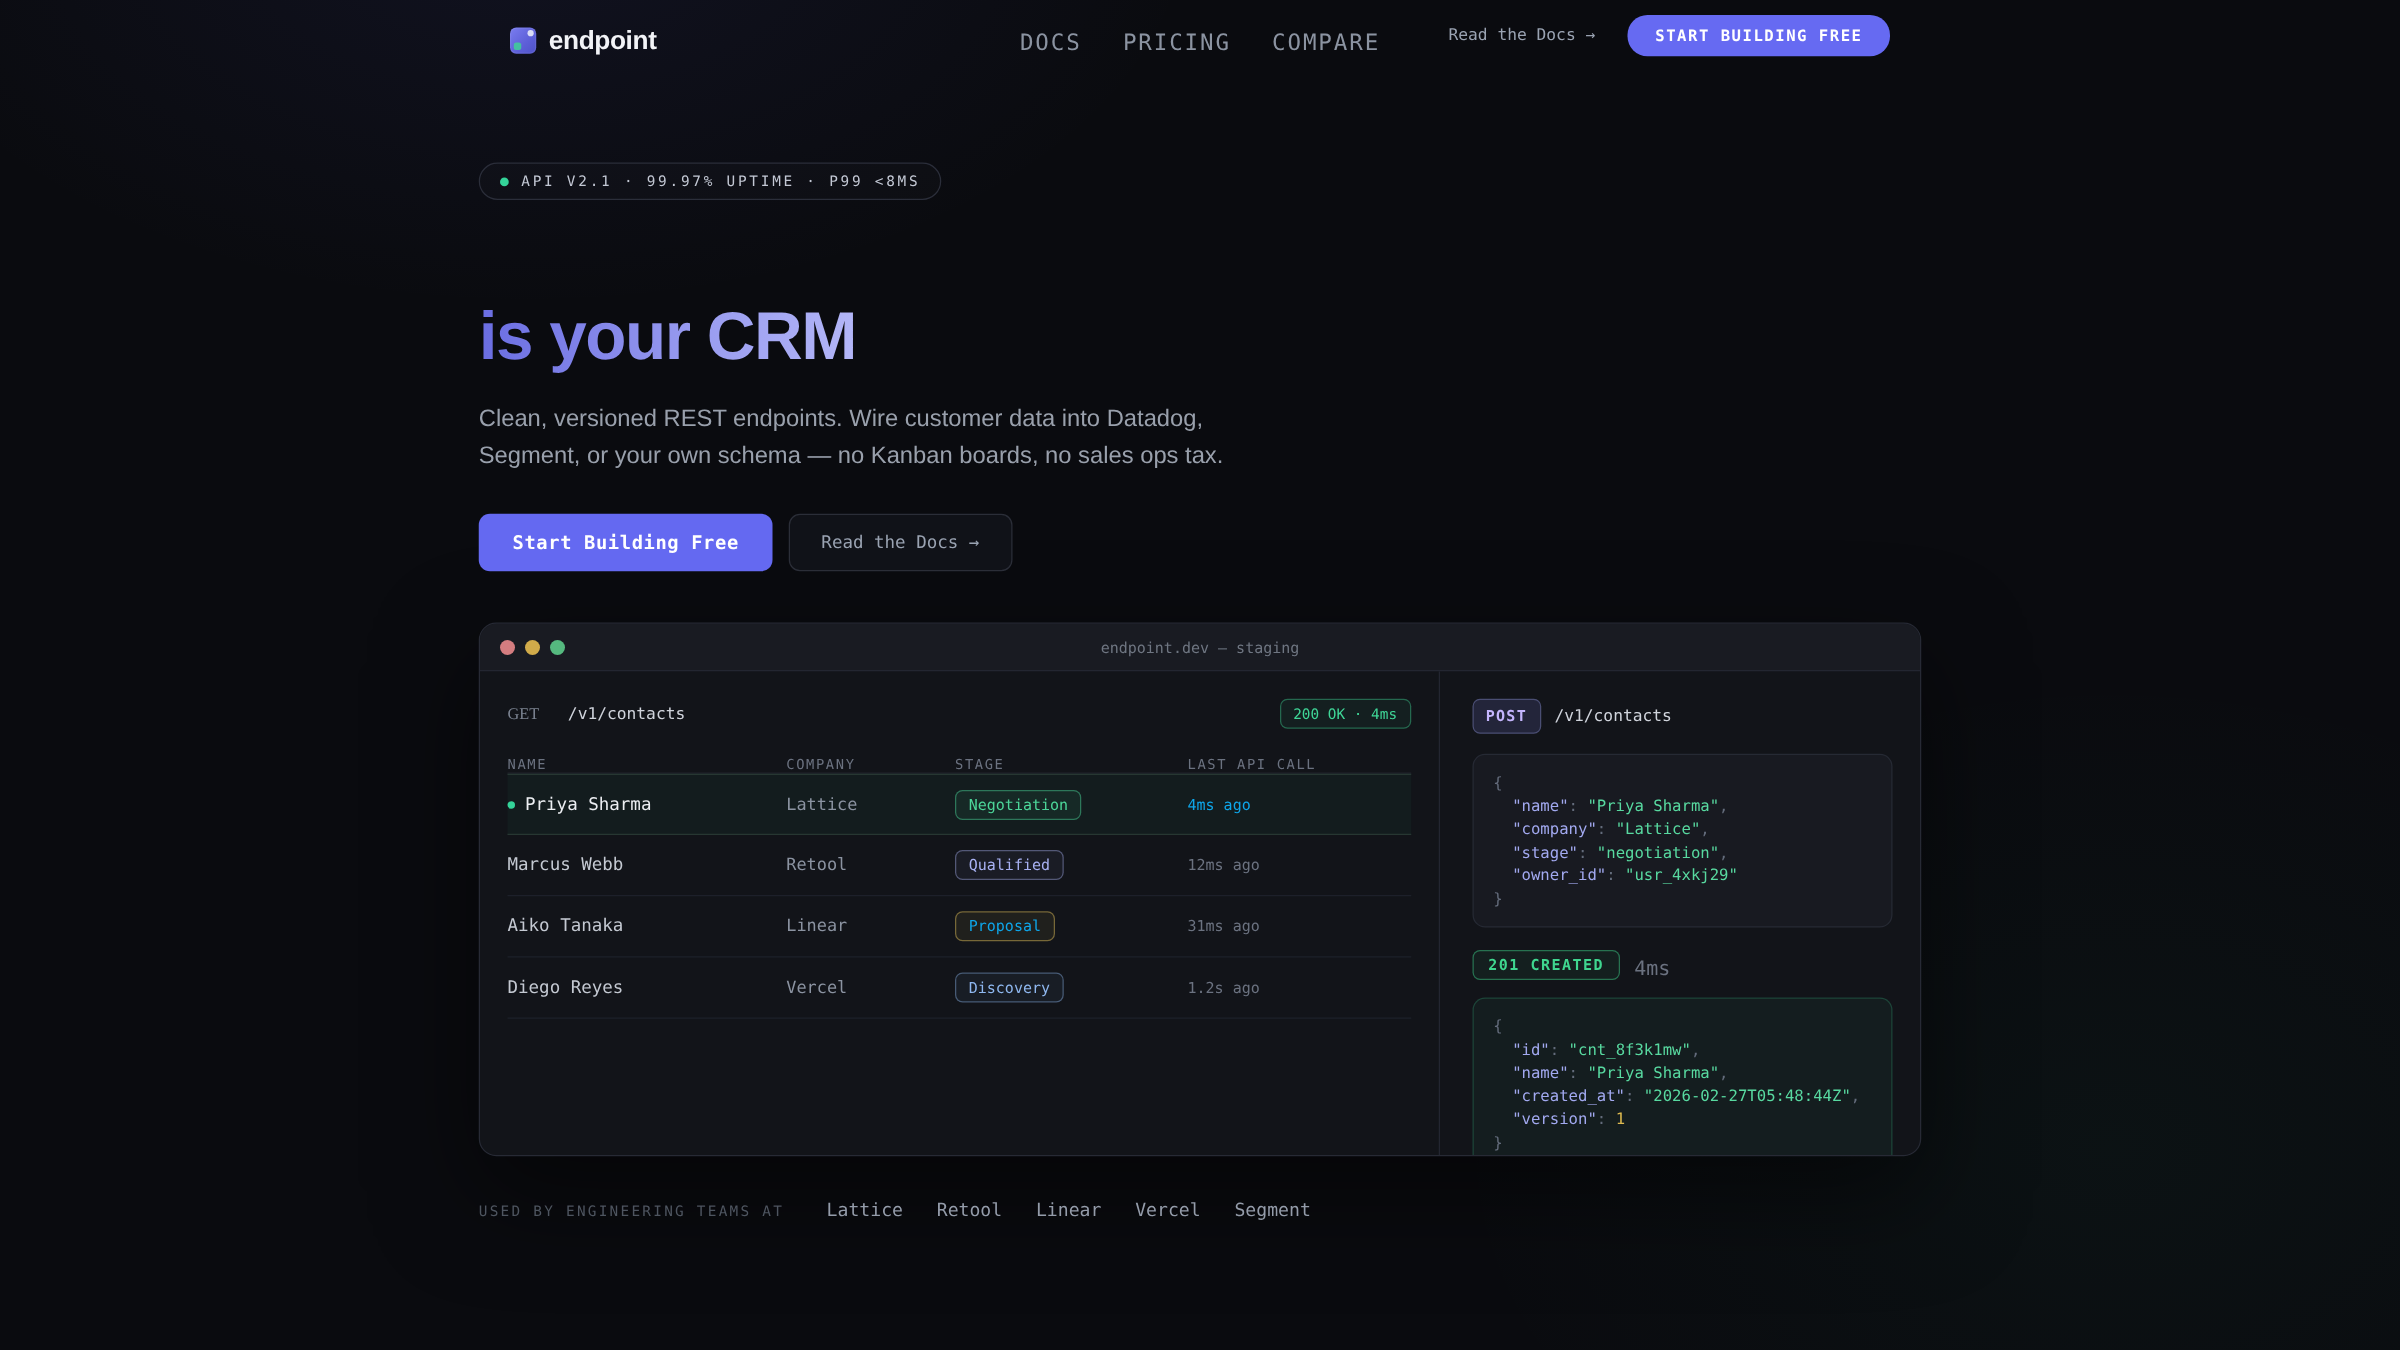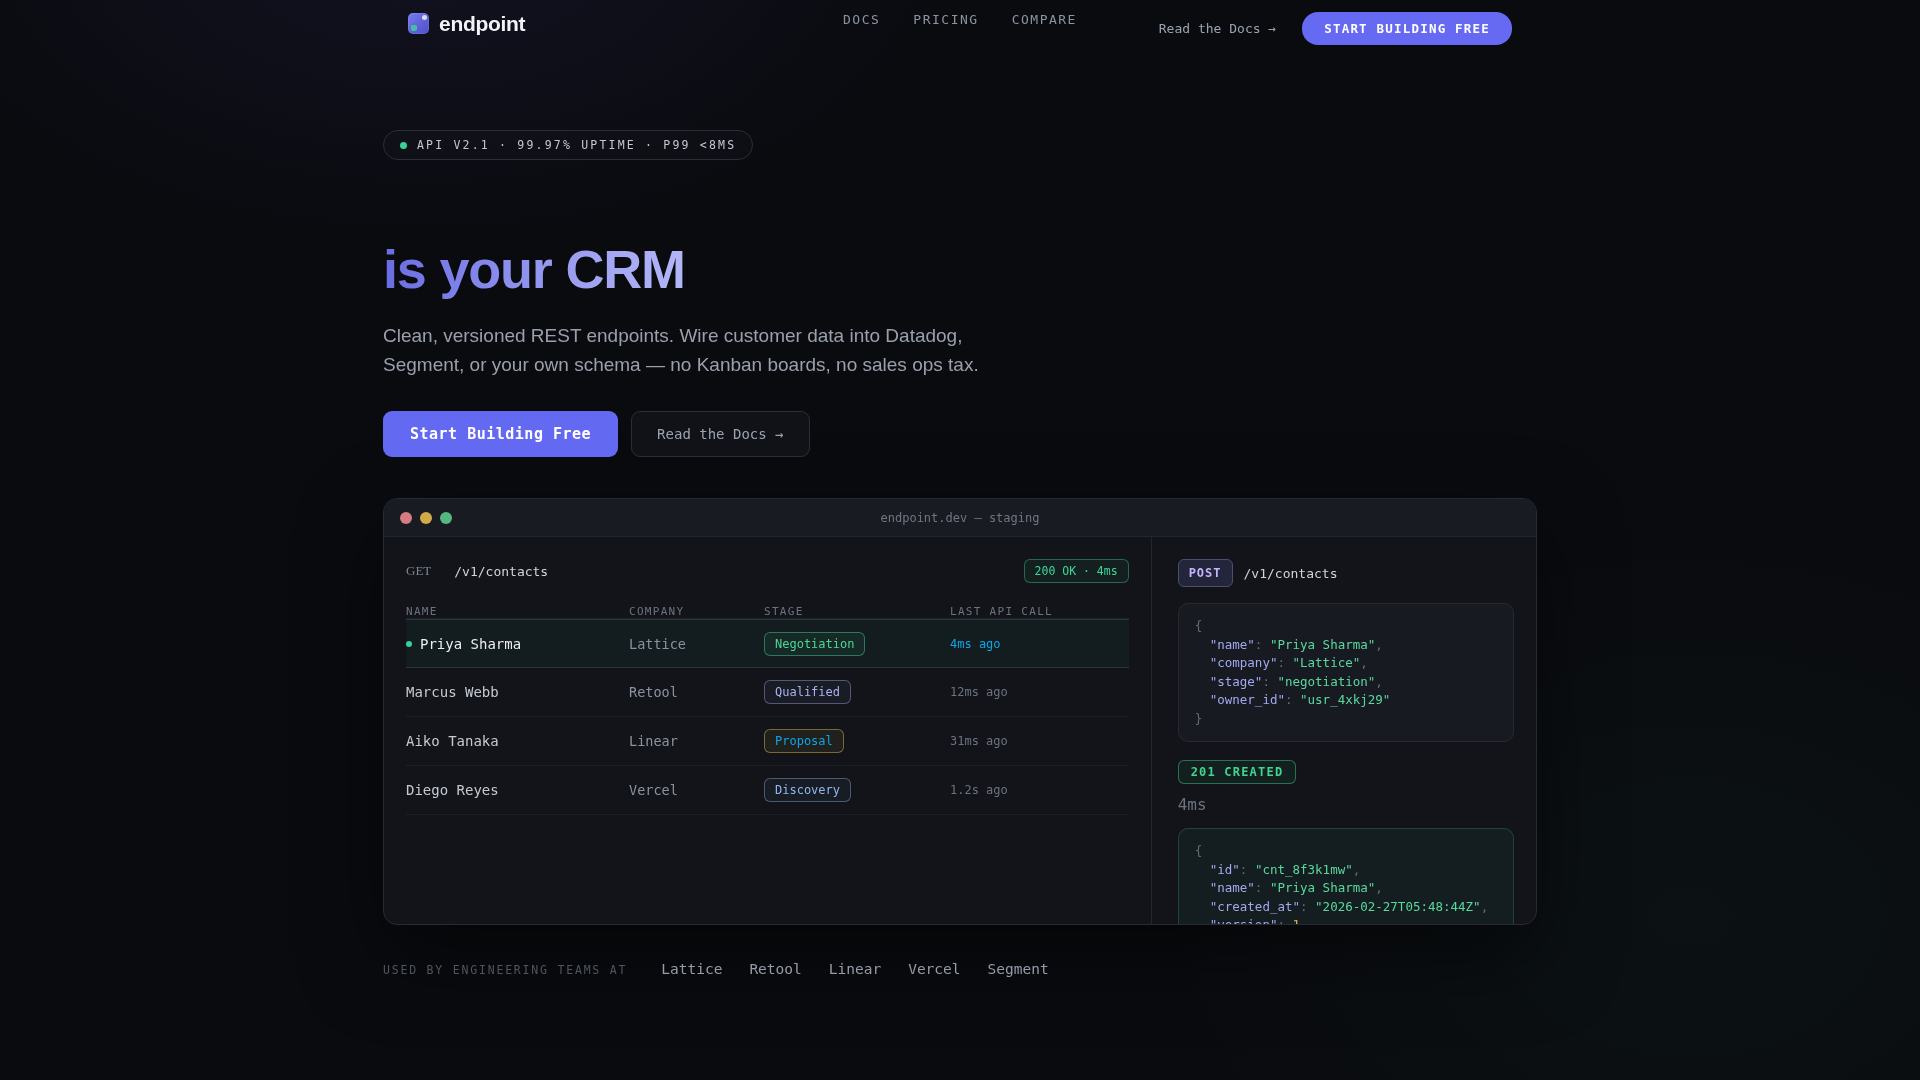--- a/index.html
+++ b/index.html
@@ -8,32 +8,32 @@
     font-family:"Liberation Sans", sans-serif;
     background:
       radial-gradient(900px 520px at 22% -6%, rgba(99,102,241,0.08), transparent 60%),
       radial-gradient(900px 640px at 88% 85%, rgba(52,211,153,0.035), transparent 60%),
       #0a0b0f;
     color:#e7e9ee;
   }
 
   
   .nav { height:56px; display:flex; align-items:center; }
-  .nav-inner { width:1104px; margin:0 auto; display:flex; align-items:flex-start; justify-content:space-between; }
+  .nav-inner { width:1104px; margin:0 auto; display:flex; align-items:flex-end; justify-content:space-between; }
   .brand { display:flex; align-items:center; gap:10px; cursor:pointer; }
   .brand-icon {
     width:21px; height:21px; border-radius:5px; position:relative;
     background:linear-gradient(135deg,#7a7df0 0%,#5d5fd8 60%,#4f52c8 100%);
     box-shadow:0 0 0 1px rgba(255,255,255,0.08) inset;
   }
   .brand-icon::before { content:""; position:absolute; top:2px; right:2px; width:5px; height:5px; border-radius:50%; background:#e8eaf8; opacity:.9; }
   .brand-icon::after  { content:""; position:absolute; bottom:3px; left:3px; width:6px; height:6px; border-radius:2px; background:#3fd197; opacity:.85; }
   .brand-name { font-size:21px; font-weight:700; color:#f2f3f7; letter-spacing:-0.3px; }
   .nav-links { display:flex; gap:33px; position:absolute; left:50%; transform:translateX(-50%); }
-  .nav-link { font-family:"DejaVu Sans Mono", monospace; font-size:13px; color:#8b93a1; letter-spacing:1.5px; cursor:pointer; text-decoration:none; }
+  .nav-link { font-family:"DejaVu Sans Mono", monospace; font-size:18px; color:#8b93a1; letter-spacing:1.5px; cursor:pointer; text-decoration:none; }
   .nav-right { display:flex; align-items:center; gap:26px; }
   .nav-docs { font-family:"DejaVu Sans Mono", monospace; font-size:13px; color:#9aa3b2; cursor:pointer; text-decoration:none; }
   .nav-cta {
     font-family:"DejaVu Sans Mono", monospace; font-size:12.5px; font-weight:700; letter-spacing:1.2px;
     color:#fff; background:#666af2; border:none; border-radius:16px; padding:9px 22px; cursor:pointer;
   }
 
   
   .container { width:1154px; margin:0 auto; }
   .hero { margin-top:74px; }
@@ -106,21 +106,21 @@
     border:1px solid #4a4e73; background:#23253a; border-radius:6px; padding:6px 10px;
   }
   .code-box {
     border-radius:10px; padding:13px 16px;
     font-family:"DejaVu Sans Mono", monospace; font-size:12.5px; line-height:18.5px;
   }
   .code-req { background:#181a21; border:1px solid #262a34; }
   .code-res { margin-top:14px; background:rgba(62,214,150,0.05); border:1px solid rgba(62,214,150,0.22); }
   .code-line { white-space:pre; }
   .tok-p { color:#646c7c; } .tok-k { color:#a2a9f0; } .tok-s { color:#58d9a0; } .tok-n { color:#ddb94f; }
-  .res-status { margin-top:18px; display:flex; align-items:flex-start; gap:11px;flex-direction:column; }
+  .res-status { margin-top:18px; display:flex; align-items:flex-end; gap:11px; }
   .created-pill {
     font-family:"DejaVu Sans Mono", monospace; font-size:12px; font-weight:700; letter-spacing:1.2px; color:#3fd68f;
     border:1px solid rgba(63,214,143,0.45); background:rgba(63,214,143,0.06); border-radius:6px; padding:4px 12px;
   }
   .res-latency { font-family:"DejaVu Sans Mono", monospace; font-size:16px; color:#6b7280; }
 
   
   .footer { margin-top:36px; display:flex; align-items:baseline; gap:34px; }
   .footer-label { font-family:"DejaVu Sans Mono", monospace; font-size:11.5px; letter-spacing:1.8px; color:#4e5560; }
   .footer-cos { display:flex; gap:27px; }

